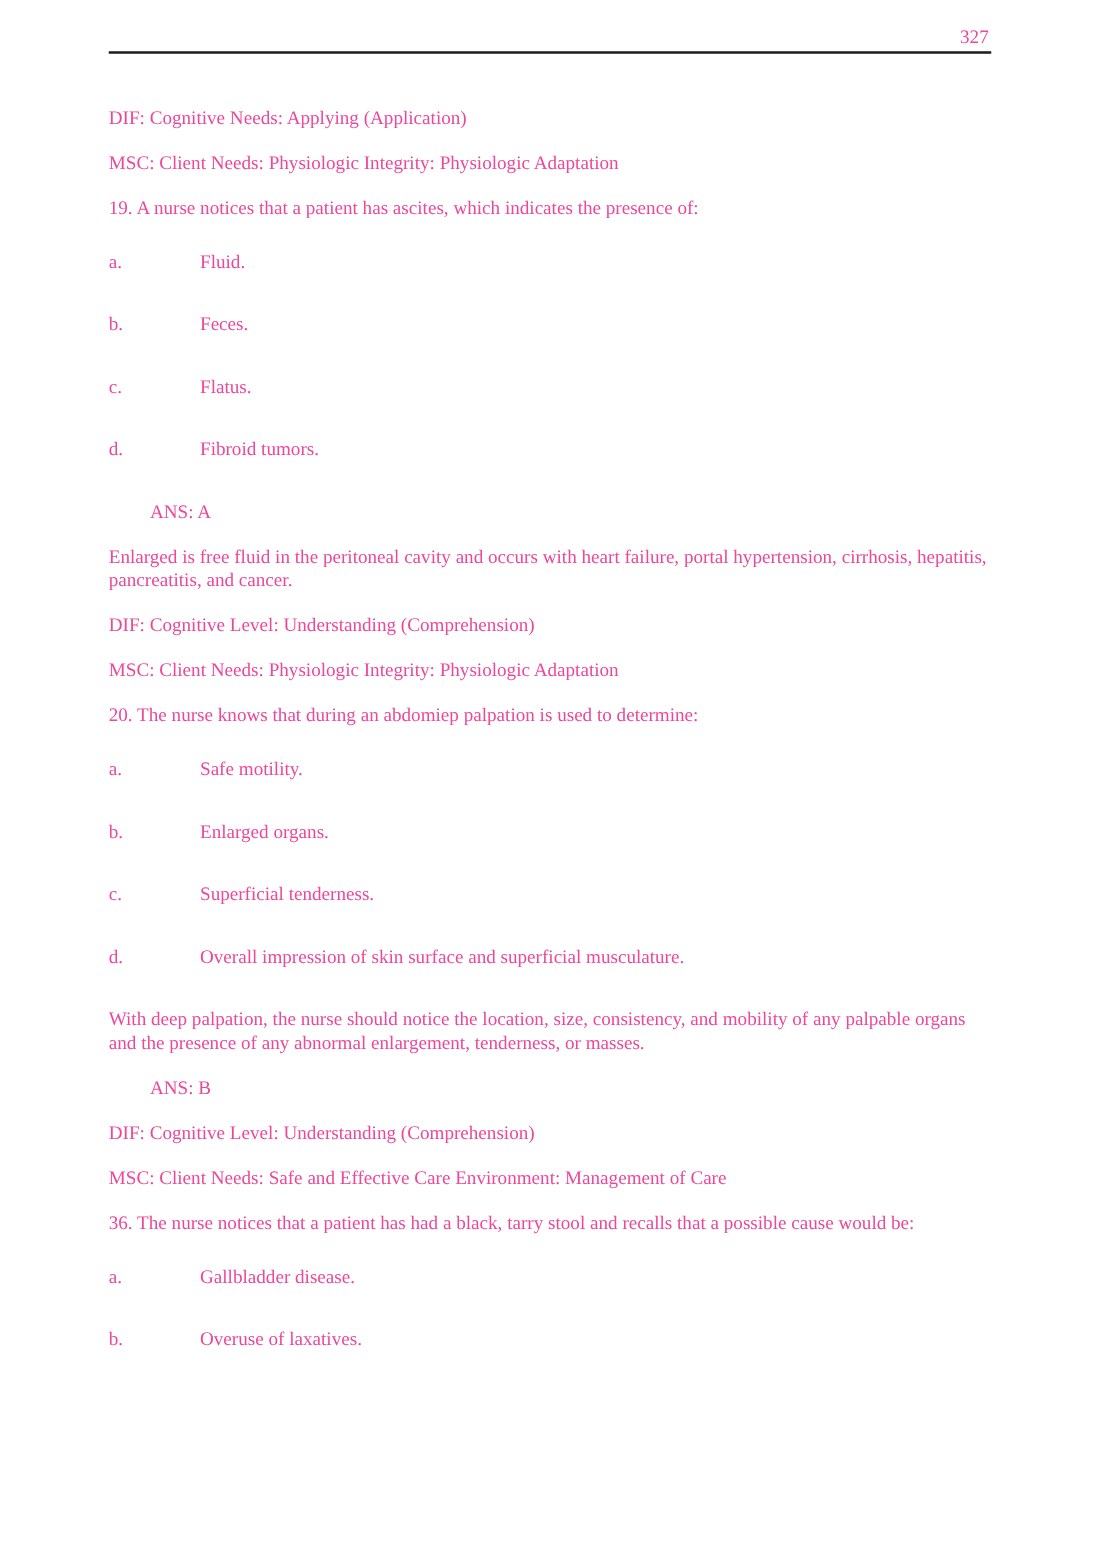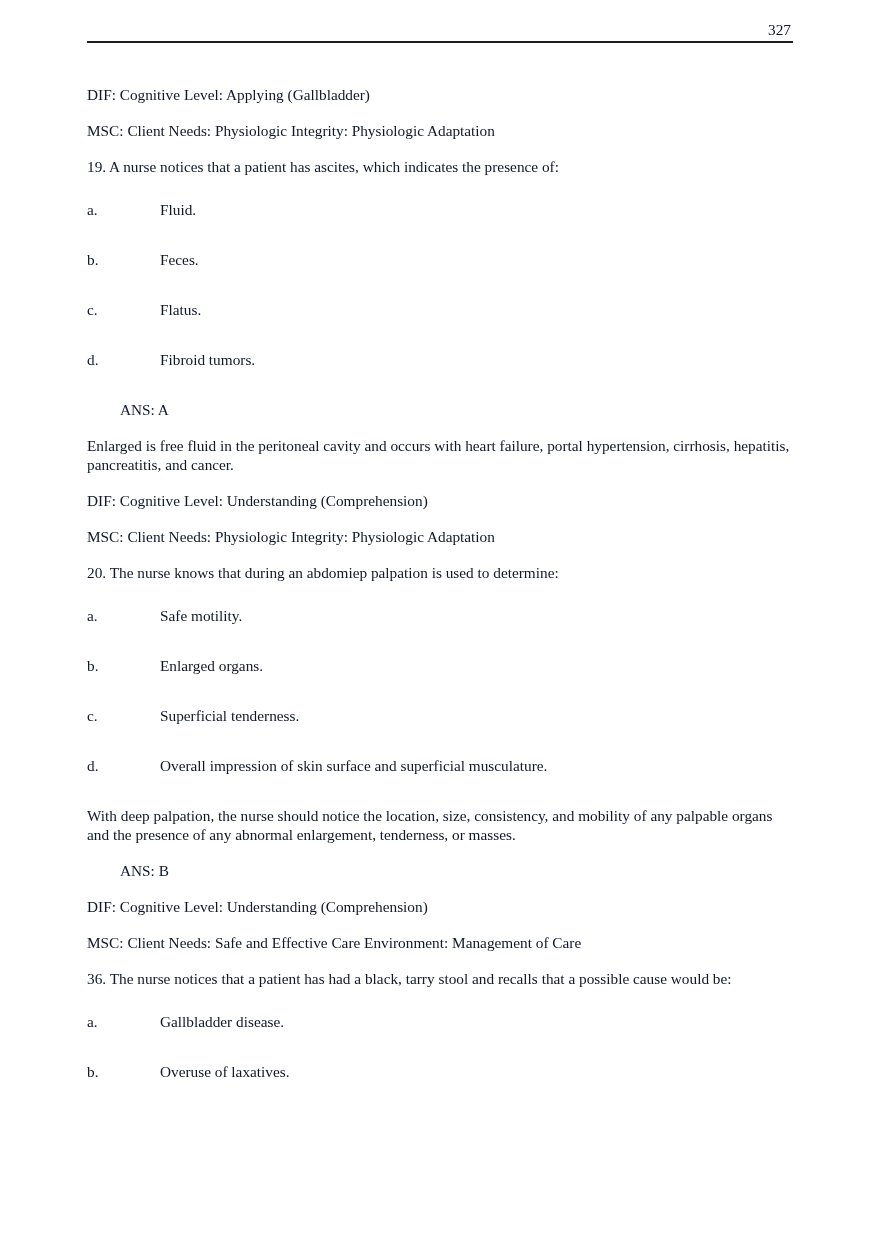--- a/index.html
+++ b/index.html
@@ -9,21 +9,21 @@
   }
   .page {
     position: relative;
     width: 880px;
     height: 1247px;
     box-sizing: border-box;
     padding: 20px 87px 0 87px;
     background: #ffffff;
     font-family: "Liberation Serif", serif;
     font-size: 15.3px;
-    color: #0f172a;
+    color: #ec4899;
     overflow: hidden;
   }
   .page-header {
     border-bottom: 2px solid #1c1c1c;
     padding-bottom: 1px;
     margin-bottom: 42px;
     text-align: right;
     line-height: 20px;
   }
   .page-num {
@@ -56,21 +56,21 @@
 </style>
 </head>
 <body>
 
 <div class="page">
 
   <div class="page-header">
     <span class="page-num">327</span>
   </div>
 
-  <p class="doc">DIF: Cognitive Level: Applying (Gallbladder)</p>
+  <p class="doc">DIF: Cognitive Needs: Applying (Application)</p>
   <p class="doc">MSC: Client Needs: Physiologic Integrity: Physiologic Adaptation</p>
 
   <p class="doc stem">19. A nurse notices that a patient has ascites, which indicates the presence of:</p>
 
   <div class="option">
     <span class="letter">a.</span>
     <span class="opt-text">Fluid.</span>
   </div>
   <div class="option">
     <span class="letter">b.</span>

